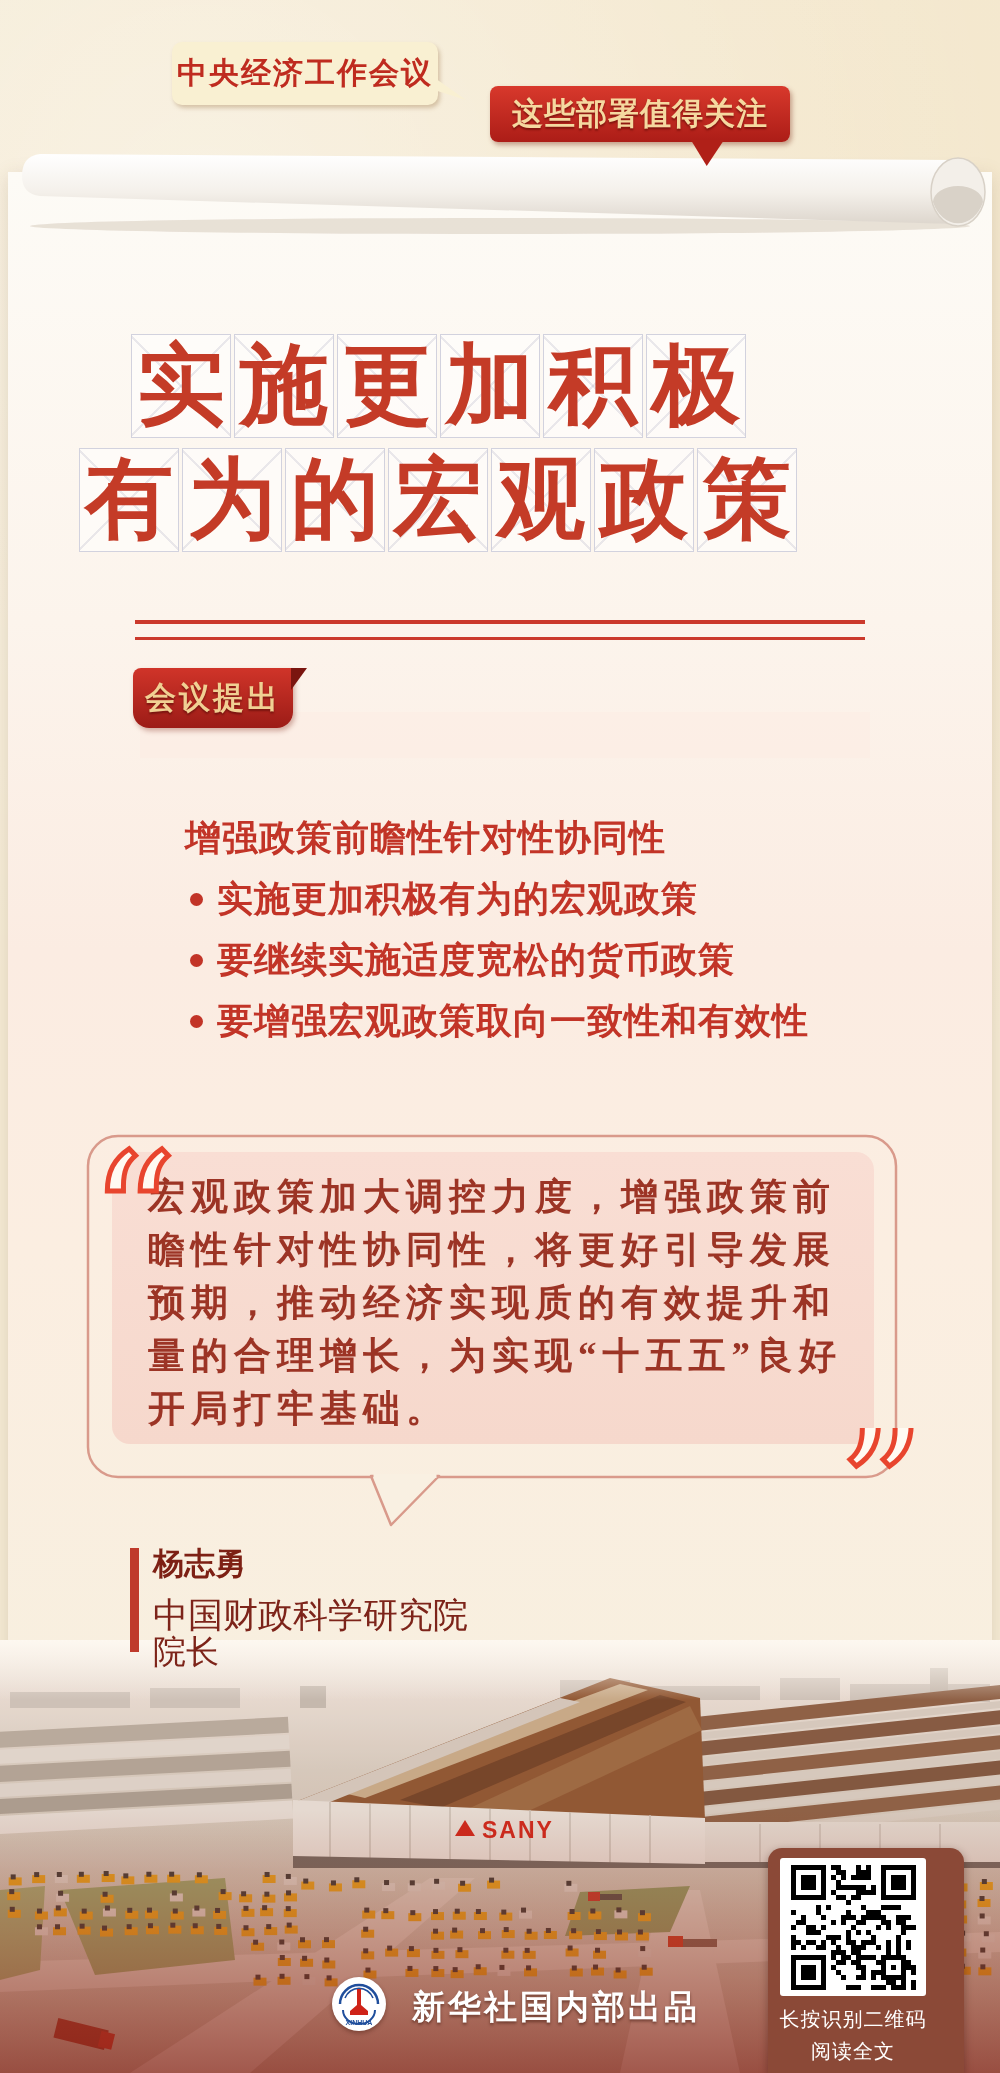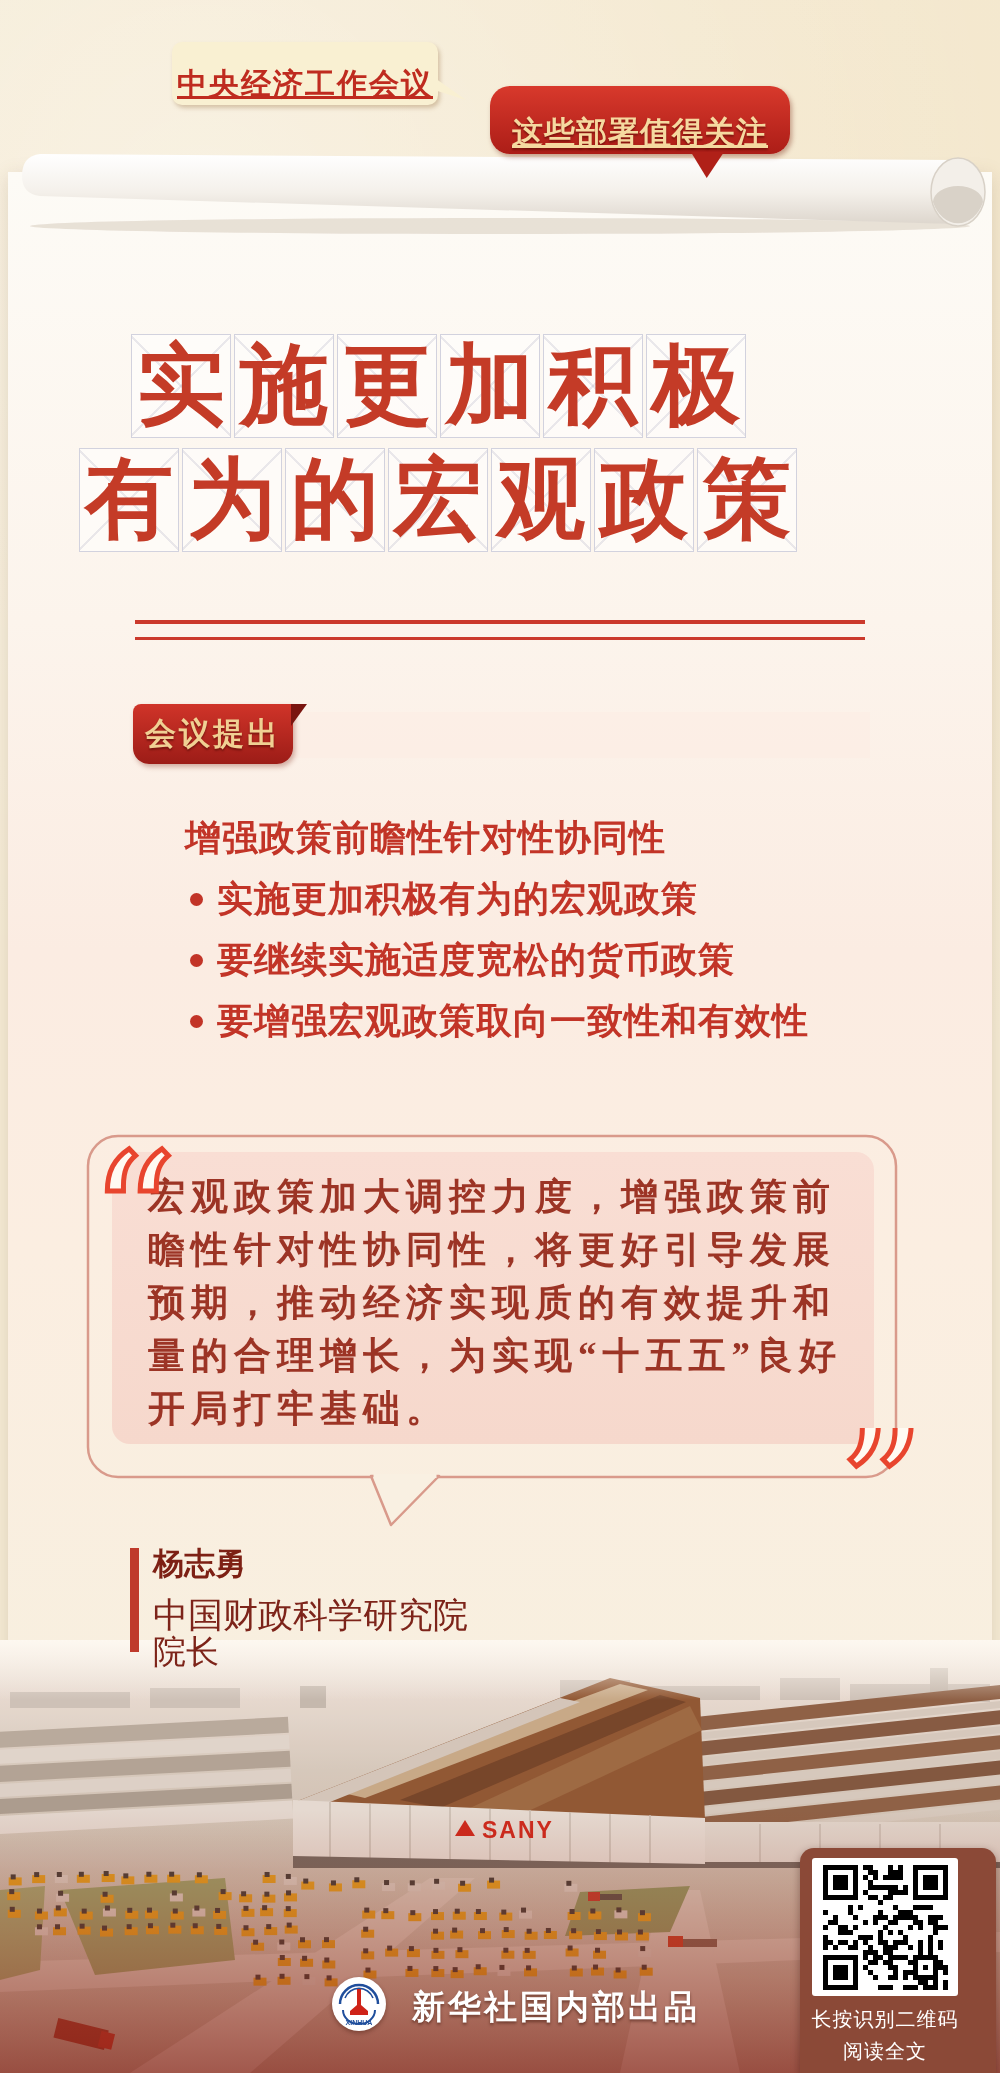--- a/index.html
+++ b/index.html
@@ -3,29 +3,29 @@
 <meta charset="utf-8">
 <style>
   html,body{margin:0;padding:0;}
   body{font-family:"Liberation Sans",sans-serif;}
   #poster{position:relative;width:1000px;height:2073px;overflow:hidden;
     background:
       radial-gradient(circle at 20% 10%, rgba(255,255,255,.35), transparent 40%),
       radial-gradient(circle at 80% 6%, rgba(240,220,180,.25), transparent 45%),
       #f5ebd5;}
   
-  .tag{position:absolute;display:flex;align-items:flex-end;justify-content:center;
-       font-family:"Liberation Serif","DejaVu Serif",serif;font-weight:bold;text-decoration:underline;}
+  .tag{position:absolute;display:flex;align-items:center;justify-content:center;
+       font-family:"Liberation Serif","DejaVu Serif",serif;font-weight:bold;}
   #tag-left{left:172px;top:42px;width:266px;height:63px;background:#f9f0d2;
       border-radius:10px;color:#bf2b1f;font-size:30px;letter-spacing:2px;
       box-shadow:2px 3px 4px rgba(150,110,60,.35);z-index:30;}
   #tag-left .tail{position:absolute;right:-28px;top:34px;width:34px;height:24px;background:#f9f0d2;
       clip-path:polygon(0 0,100% 100%,0 55%);}
-  #tag-right{left:490px;top:86px;width:300px;height:68px;
-      background:linear-gradient(180deg,#d8392c,#ac1d17);border-radius:20px;
+  #tag-right{left:490px;top:86px;width:300px;height:56px;
+      background:linear-gradient(180deg,#d8392c,#ac1d17);border-radius:8px;
       color:#f5d9a0;font-size:31px;letter-spacing:1px;text-shadow:0 2px 2px rgba(90,10,5,.6);
       box-shadow:2px 3px 5px rgba(120,40,20,.4);z-index:30;}
   #tag-right .tail{position:absolute;left:198px;bottom:-24px;width:36px;height:26px;background:#b02018;
       clip-path:polygon(8% 0,100% 0,52% 100%);}
   
   #sheet{position:absolute;left:8px;right:8px;top:172px;height:1498px;
       background:linear-gradient(180deg,#fdfbf6 0%,#fcf4ec 30%,#fbece2 52%,#fbeee1 72%,#f8efdf 100%);
       box-shadow:0 4px 18px rgba(120,90,60,.18);z-index:1;}
   #roll-svg{position:absolute;left:0;top:138px;width:1000px;height:100px;z-index:25;}
   
@@ -38,21 +38,21 @@
       rgba(255,255,255,.55);
       display:flex;align-items:center;justify-content:center;box-sizing:border-box;}
   .char-box span{font-family:"Liberation Serif","DejaVu Serif",serif;font-weight:bold;
       font-size:88px;color:#c43b27;line-height:100px;}
   
   #divider{position:absolute;left:135px;top:620px;width:730px;height:13px;
       border-top:4px solid #cb392c;border-bottom:3px solid #cb392c;z-index:5;}
   
   #badge-strip{position:absolute;left:140px;top:712px;width:730px;height:46px;
       background:rgba(252,236,226,.45);z-index:4;}
-  #badge{position:absolute;left:133px;top:704px;width:160px;height:60px;z-index:6;
+  #badge{position:absolute;left:133px;top:668px;width:160px;height:60px;z-index:6;
       background:linear-gradient(180deg,#d03429,#9c1c17);border-radius:8px 2px 16px 16px;
       display:flex;align-items:center;justify-content:center;
       box-shadow:2px 3px 5px rgba(130,40,25,.35);}
   #badge .fold{position:absolute;right:-14px;top:0;width:16px;height:22px;background:#7a150f;
       clip-path:polygon(0 0,100% 0,0 100%);}
   #badge span{font-family:"Liberation Serif","DejaVu Serif",serif;font-weight:bold;
       font-size:31px;color:#f0d093;letter-spacing:3px;text-shadow:0 2px 2px rgba(80,10,5,.55);}
   
   #points{position:absolute;left:185px;top:816px;width:680px;z-index:5;
       font-family:"Liberation Serif","DejaVu Serif",serif;color:#c23427;font-weight:bold;}
@@ -77,21 +77,21 @@
   #attrib .name{margin-left:23px;font-size:31px;font-weight:bold;color:#7d2014;line-height:40px;}
   #attrib .org{margin-left:23px;font-size:35px;color:#7d241a;line-height:37px;margin-top:12px;}
   #attrib .role{margin-left:23px;font-size:33px;color:#7d241a;line-height:37px;}
   
   #photo{position:absolute;left:0;top:1640px;width:1000px;height:433px;z-index:8;}
   
   #xinhua-logo{position:absolute;left:332px;top:1977px;width:54px;height:54px;border-radius:50%;
       background:#fff;z-index:15;box-shadow:0 2px 4px rgba(60,20,10,.4);}
   #producer{position:absolute;left:412px;top:1985px;z-index:15;font-size:33px;font-weight:bold;
       color:#fff;letter-spacing:3px;text-shadow:0 2px 3px rgba(60,20,10,.55);}
-  #qr-panel{position:absolute;left:800px;top:1848px;width:196px;height:225px;z-index:15;
+  #qr-panel{position:absolute;left:768px;top:1848px;width:196px;height:225px;z-index:15;
       background:#8b4937;border-radius:14px 14px 0 0;box-shadow:0 3px 8px rgba(50,15,8,.4);}
   #qr-box{position:absolute;left:12px;top:10px;width:146px;height:138px;background:#fff;border-radius:3px;}
   .qr-caption{position:absolute;left:0;width:170px;text-align:center;color:#fff;font-size:20px;
       letter-spacing:1px;}
   #qr-cap1{top:158px;}
   #qr-cap2{top:190px;}
 </style>
 </head>
 <body>
 

